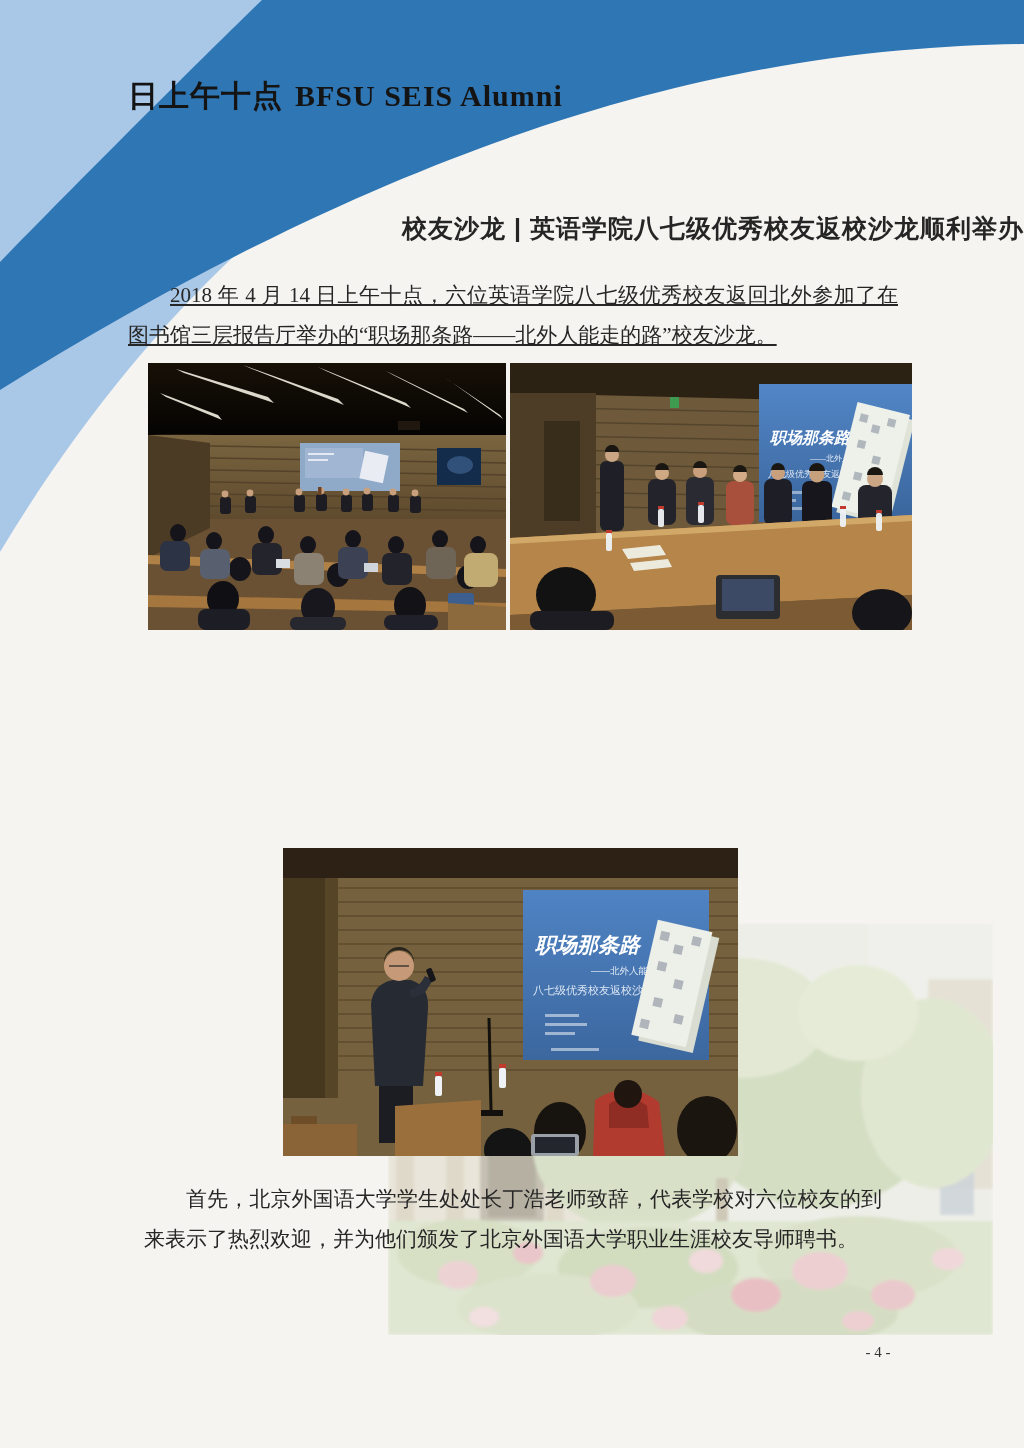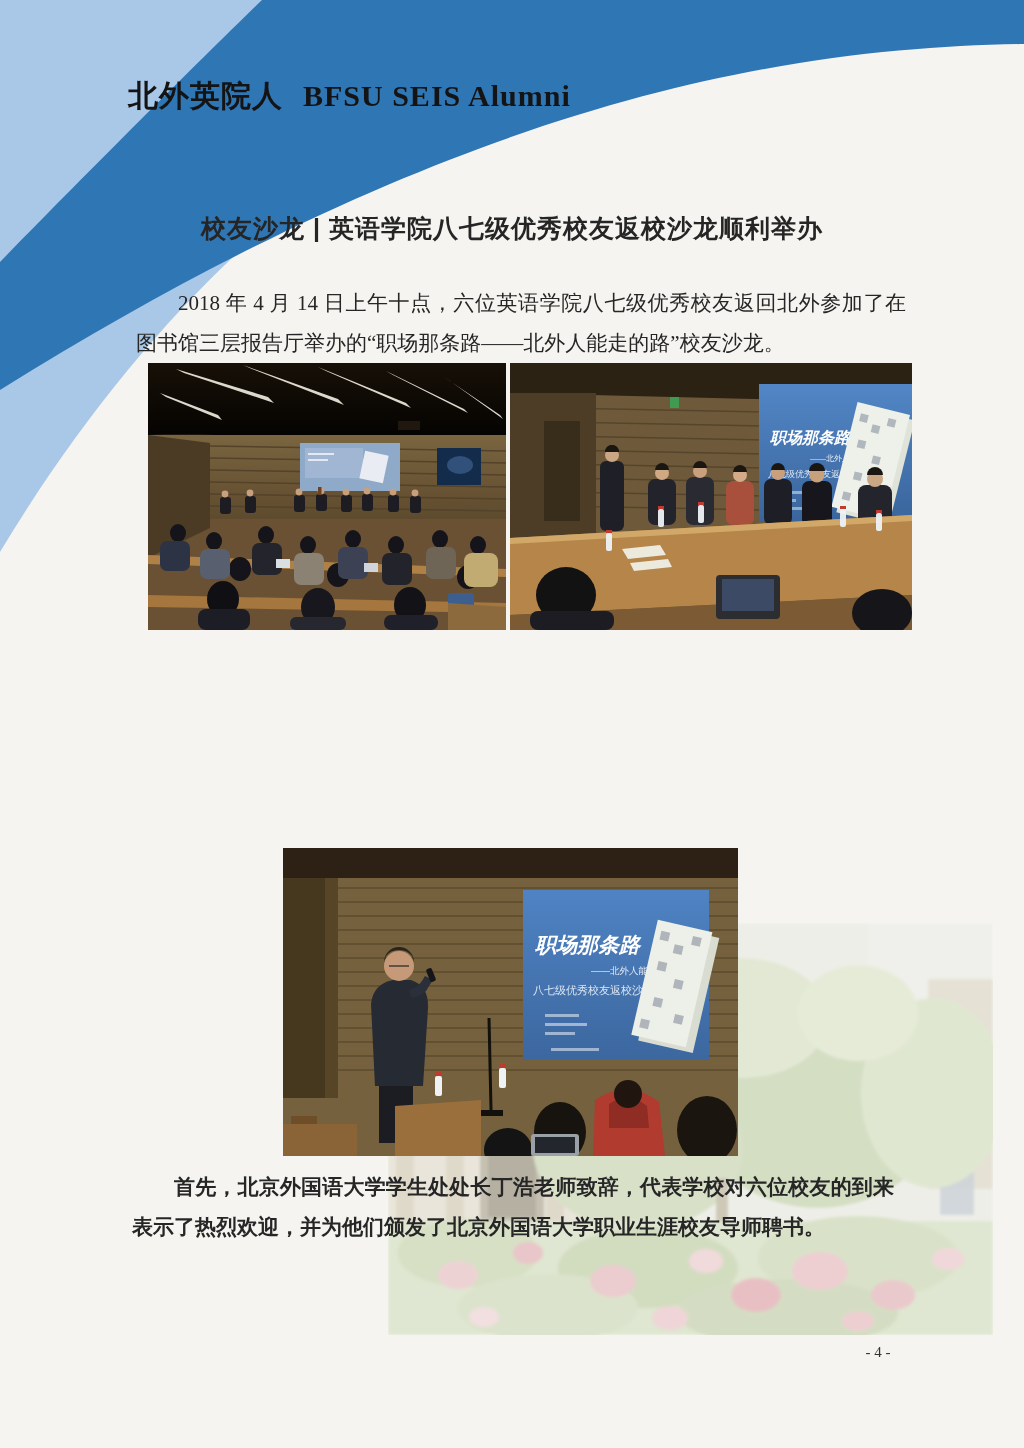--- a/index.html
+++ b/index.html
@@ -1,51 +1,51 @@
 <!DOCTYPE html>
 <html><head>
 <meta charset="utf-8">
 <style>
   html,body{margin:0;padding:0;background:#f5f4f1;}
   .page{position:relative;width:1024px;height:1448px;background:#f5f4f1;overflow:hidden;
         font-family:"Liberation Serif","DejaVu Serif",serif;color:#262626;}
   .swoosh{position:absolute;top:0;left:0;z-index:1;}
   .brand{position:absolute;left:128px;top:76px;z-index:2;font-weight:bold;font-size:30px;
          color:#141414;letter-spacing:1px;white-space:nowrap;}
-  .brand .en{margin-left:20px;font-family:"Liberation Serif","DejaVu Serif",serif;}
-  .title{position:absolute;left:0;top:212px;width:100%;margin:0;text-align:center;z-index:2;
+  .brand .en{margin-left:12px;font-family:"Liberation Serif","DejaVu Serif",serif;}
+  .title{position:absolute;left:0;top:212px;width:100%;margin:0;text-align:right;z-index:2;
          font-family:"Liberation Sans","DejaVu Sans",sans-serif;font-weight:bold;
          font-size:25px;color:#252525;letter-spacing:1px;}
-  .para{position:absolute;left:128px;width:770px;margin:8px;font-size:21px;line-height:40px;
-        text-align:justify;text-indent:2em;z-index:4;}
+  .para{position:absolute;left:128px;width:770px;margin:0;font-size:21px;line-height:40px;
+        text-align:justify;text-indent:2em;z-index:4;text-decoration:underline;}
   #p1{top:275px;}
   #p2{top:642px;}
   #p34{position:absolute;left:128px;top:1163px;width:770px;z-index:5;}
-  #p34 p{margin:4px;font-size:21px;line-height:40px;text-align:justify;text-indent:2em;font-weight:bold;}
+  #p34 p{margin:16px;font-size:21px;line-height:40px;text-align:justify;text-indent:2em;}
   .photo{position:absolute;z-index:3;line-height:0;text-align:center;}
   #photoL{left:148px;top:363px;}
   #photoR{left:510px;top:363px;}
   #photoC{left:283px;top:848px;z-index:3;}
   #garden{position:absolute;left:388px;top:923px;z-index:1;line-height:0;}
   .pagenum{position:absolute;left:836px;top:1344px;width:84px;text-align:center;z-index:6;
            font-size:15px;color:#333;}
   svg text{font-family:"Liberation Sans","DejaVu Sans",sans-serif;}
 </style>
 </head>
 <body>
 
 <div class="page">
 
   <svg class="swoosh" width="1024" height="560" viewBox="0 0 1024 560">
     <path fill="#a9c8e8" d="M0,0 L700,0 C450,60 200,220 0,552 Z"></path>
     <path fill="#2f76b5" d="M262,0 L1024,0 L1024,44 C800,48 480,90 0,390 L0,262 C90,170 200,60 262,0 Z"></path>
   </svg>
 
   <div class="brand">
-    <span>北外英院人</span><span class="en">BFSU SEIS Alumni</span>
+    <span>日上午十点</span><span class="en">BFSU SEIS Alumni</span>
   </div>
 
   <h1 class="title">校友沙龙 | 英语学院八七级优秀校友返校沙龙顺利举办</h1>
 
   <p class="para" id="p1">2018 年 4 月 14 日上午十点，六位英语学院八七级优秀校友返回北外参加了在图书馆三层报告厅举办的“职场那条路——北外人能走的路”校友沙龙。</p>
 
   <div class="photo" id="photoL">
     <svg width="358" height="267" viewBox="0 0 358 267">
       <defs>
         <linearGradient id="ceilA" x1="0" y1="0" x2="0" y2="1">

